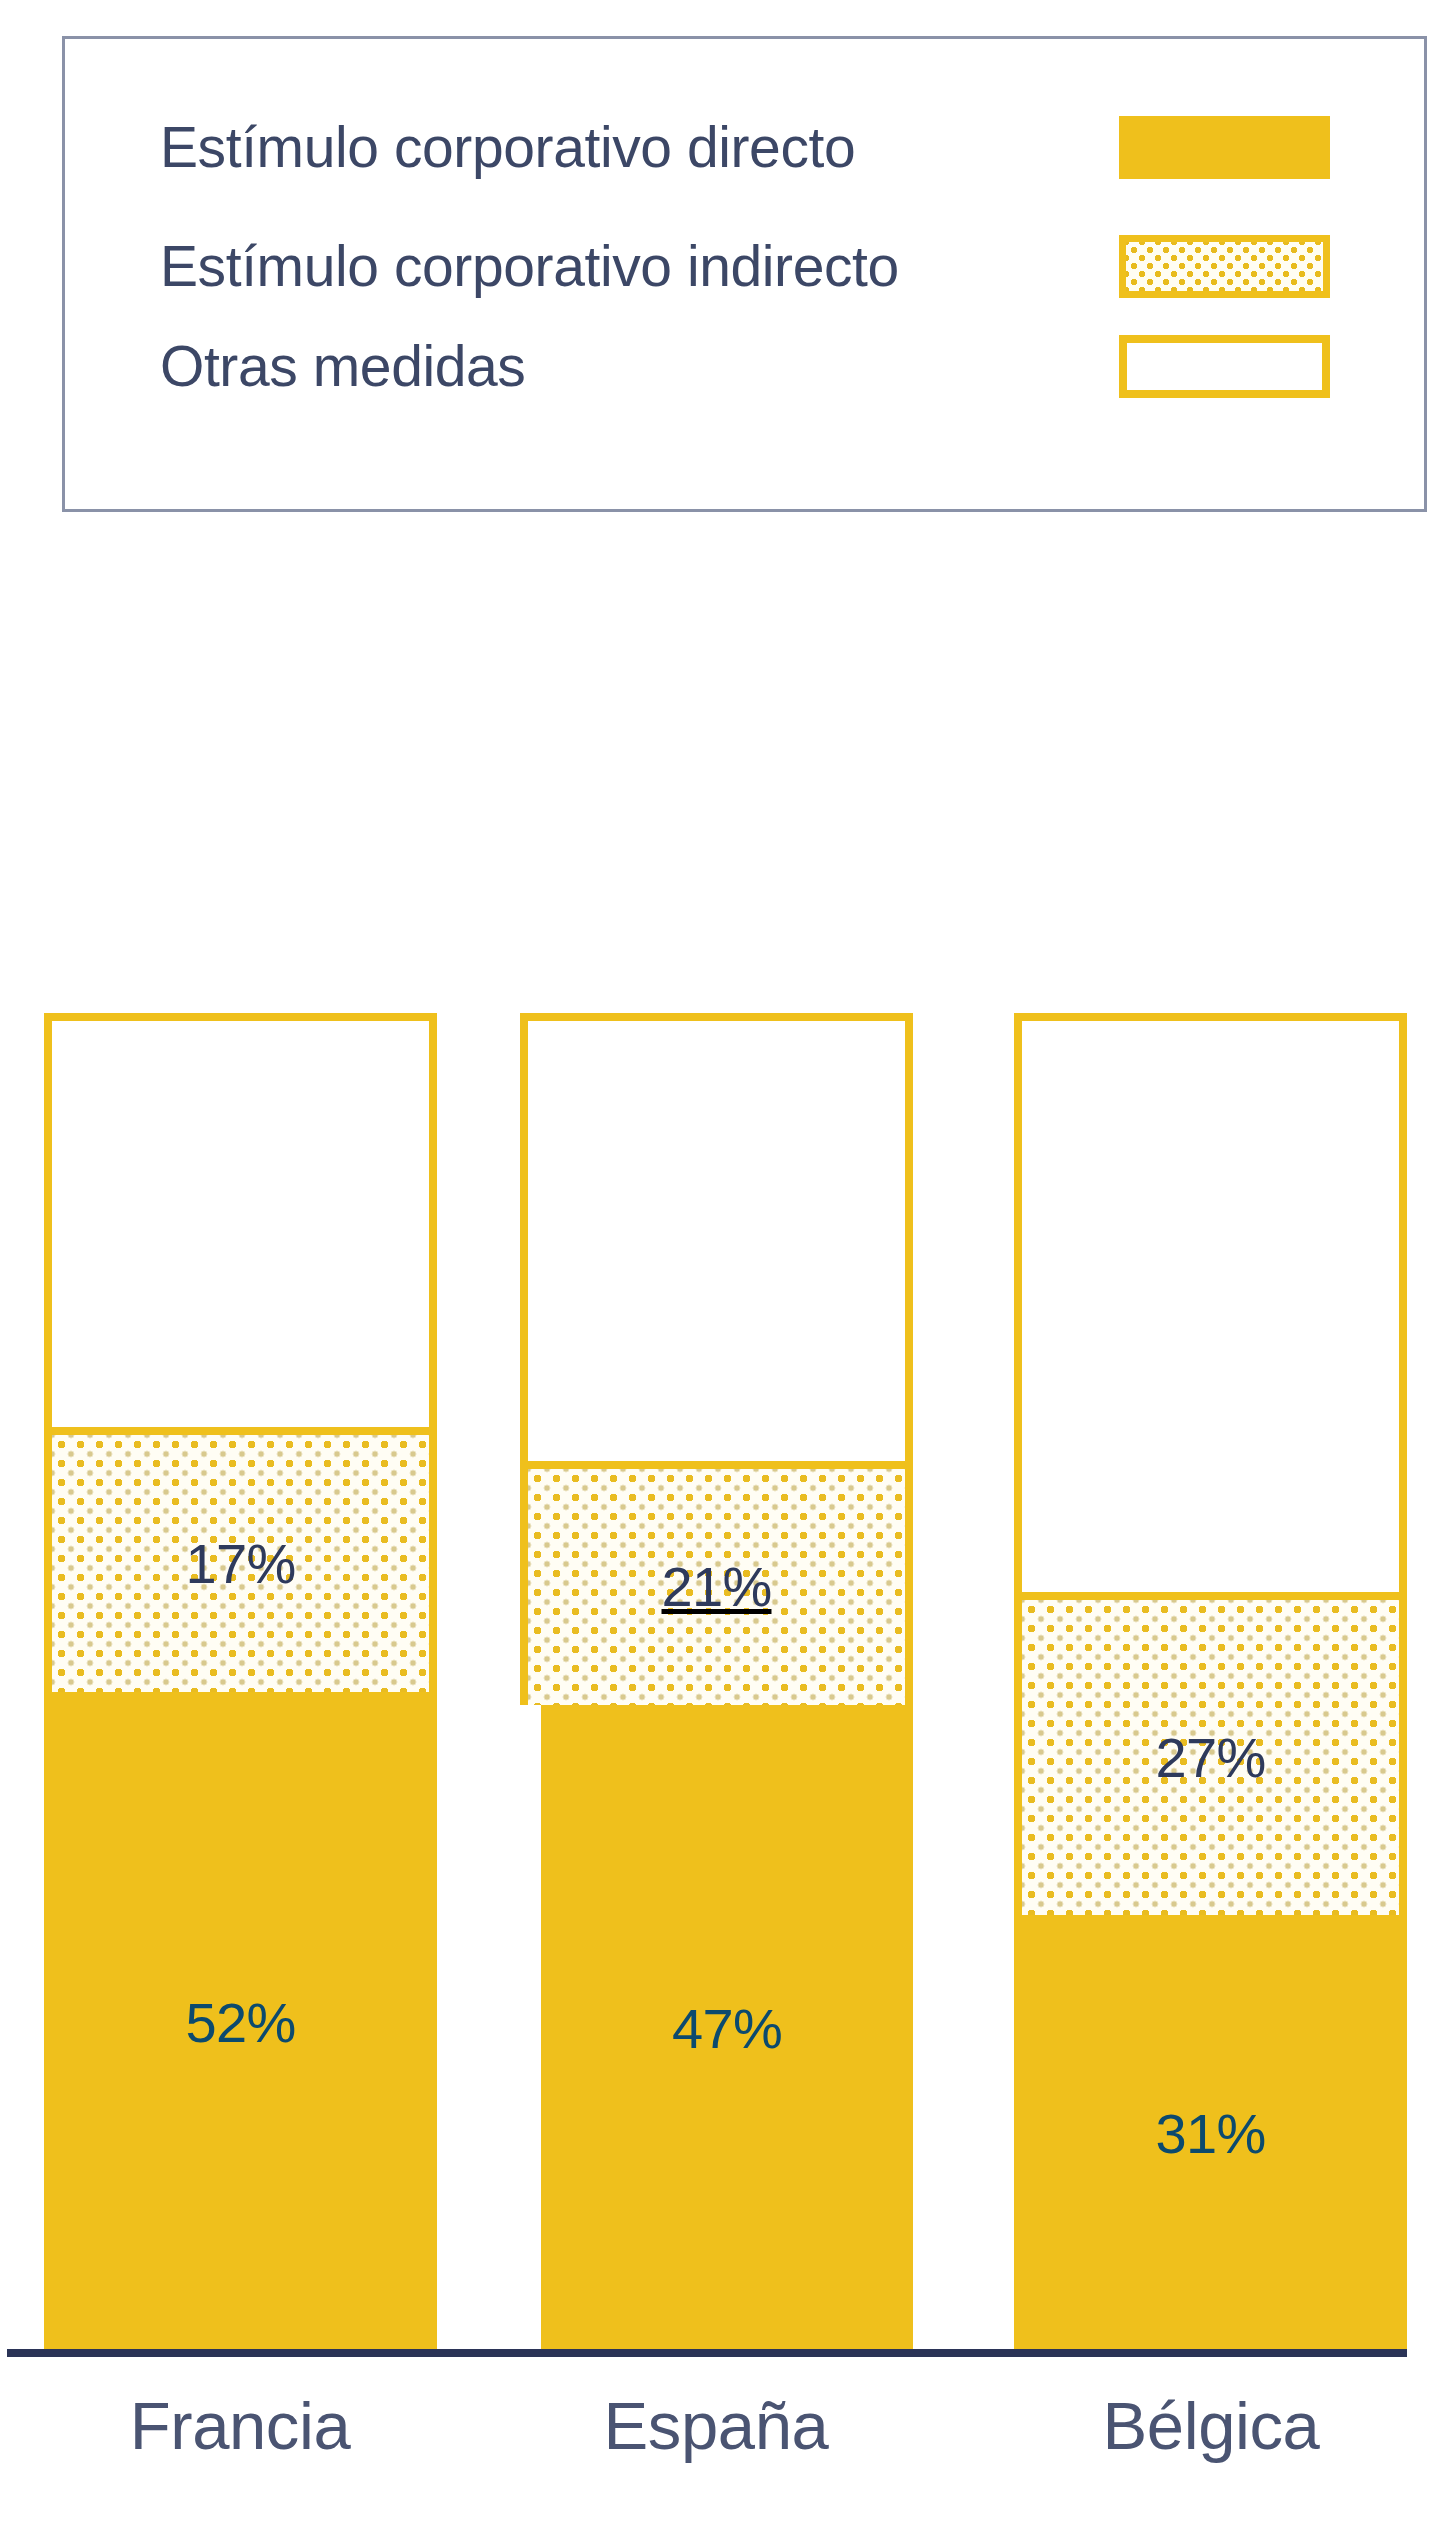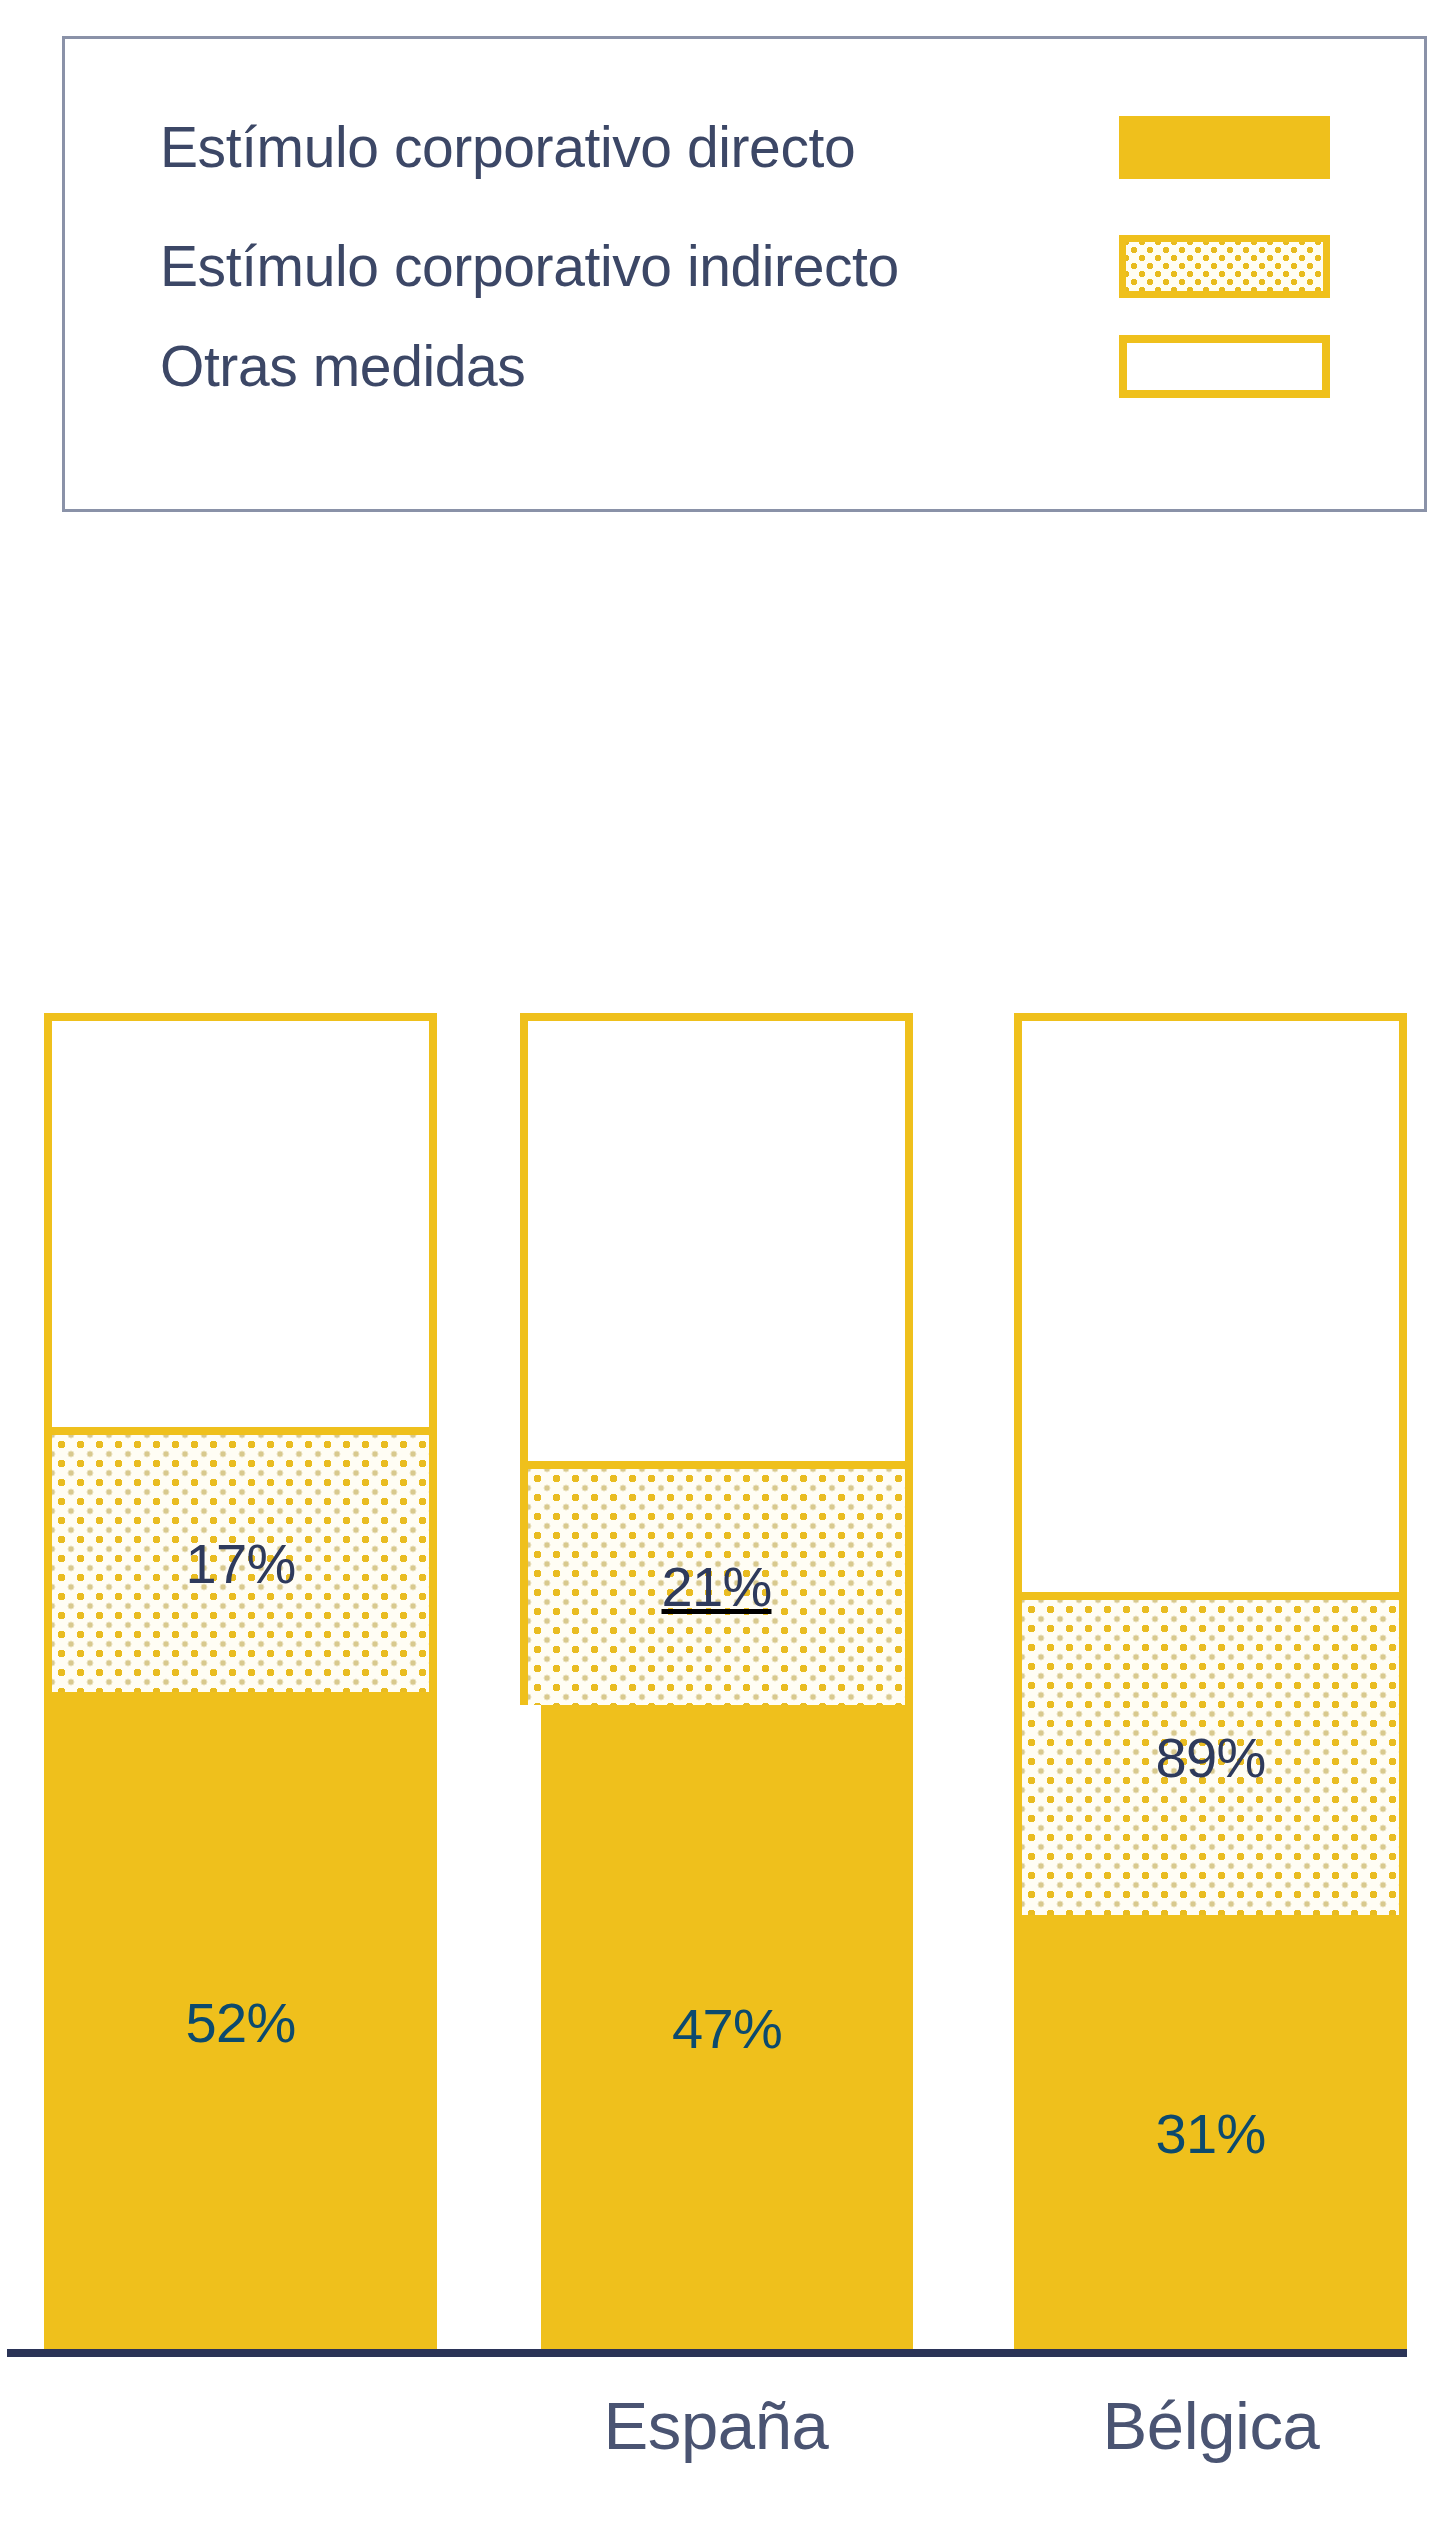--- a/index.html
+++ b/index.html
@@ -187,26 +187,27 @@
     <div class="seg seg-direct" style="height:648px;margin-left:21px;">
       <span class="seg-value on-solid">47%</span>
     </div>
   </div>
 
   <div class="bar-group" id="bar-group-2" style="left:1014px; width:393px; height:1340px; bottom:185px;">
     <div class="seg seg-other" style="height:587px;">
       <span class="seg-value"></span>
     </div>
     <div class="seg seg-indirect" style="height:315px;">
-      <span class="seg-value">89%</span>
+      <span class="seg-value">27%</span>
     </div>
     <div class="seg seg-direct" style="height:438px;">
       <span class="seg-value on-solid">31%</span>
     </div>
   </div>
 
   <div id="axis-line"></div>
 
+  <div class="cat-label" style="left:29px; width:422px;">Francia</div>
   <div class="cat-label" style="left:505px; width:422px;">España</div>
   <div class="cat-label" style="left:1000px; width:422px;">Bélgica</div>
 
 </div>
 
 
 </body></html>

